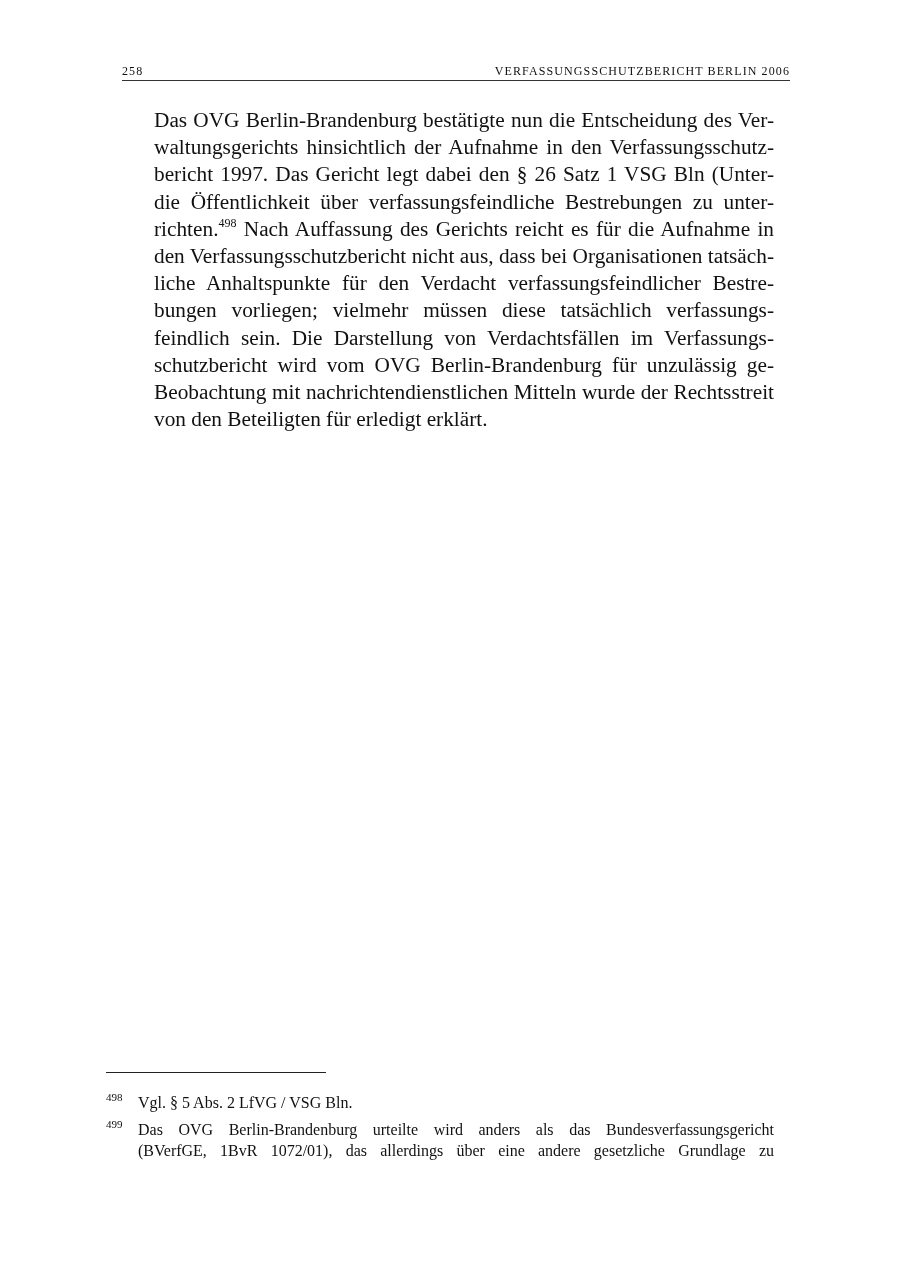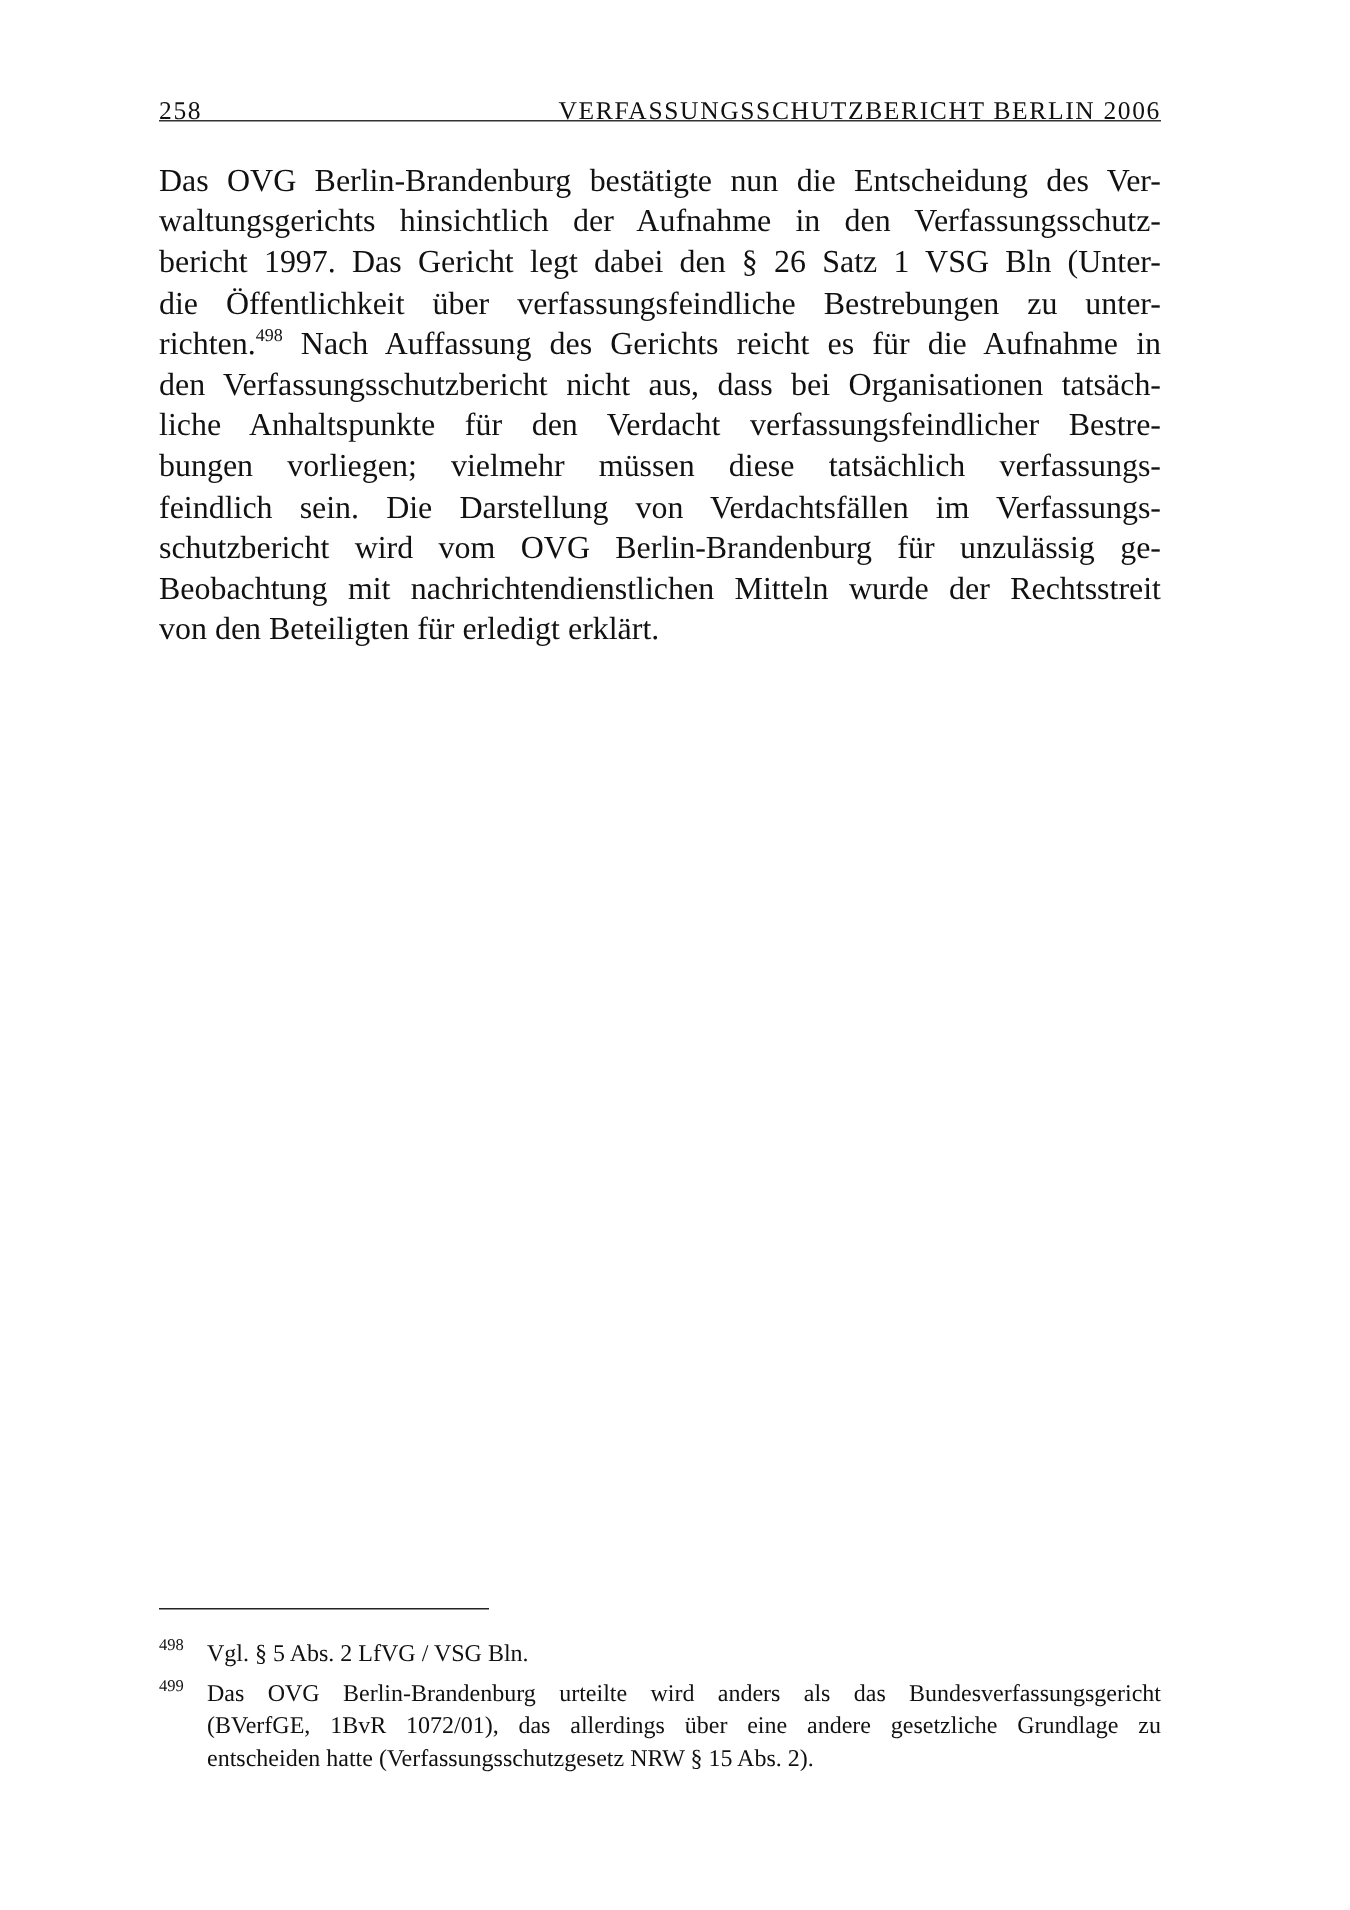--- a/index.html
+++ b/index.html
@@ -1,33 +1,33 @@
 <!DOCTYPE html>
 <html><head>
   <meta charset="utf-8">
   <style>
     html, body { margin: 0; padding: 0; background: #ffffff; }
     body {
       width: 900px; height: 1273px; position: relative; overflow: hidden;
       font-family: "Liberation Serif", "DejaVu Serif", serif; color: #111;
     }
     .header {
-      position: absolute; left: 106px; top: 62px; width: 668px; height: 18px;
+      position: absolute; left: 122px; top: 62px; width: 668px; height: 18px;
       border-bottom: 1px solid #333;
-      font-size: 17px; letter-spacing: 1.1px; text-decoration: underline;
+      font-size: 12px; letter-spacing: 1.1px; text-decoration: underline;
     }
     .header .num { position: absolute; left: 0; top: 2px; }
     .header .title { position: absolute; right: 0; top: 2px; text-align: center; }
     .body-text {
       position: absolute; left: 106px; top: 107px; width: 668px;
       font-size: 21.3px; line-height: 27.2px;
     }
     .line {
       display: block; white-space: nowrap; text-align: justify;
-      text-align-last: justify; height: 27.2px;
+      text-align-last: justify; height: 27.2px; margin-left: 48px;
     }
     .line.last { text-align-last: left; }
     sup { font-size: 12px; line-height: 0; vertical-align: 9px; }
     .fn-rule {
       position: absolute; left: 106px; top: 1072px; width: 220px;
       border-top: 1px solid #222;
     }
     .footnotes {
       position: absolute; left: 106px; top: 1092px; width: 668px;
       font-size: 16px; line-height: 21.5px;
@@ -64,15 +64,14 @@
 
 <div class="footnotes">
   <div class="fn">
     <span class="fn-num">498</span>
     <span class="fn-line last">Vgl. § 5 Abs. 2 LfVG / VSG Bln.</span>
   </div>
   <div class="fn">
     <span class="fn-num">499</span>
     <span class="fn-line">Das OVG Berlin-Brandenburg urteilte wird anders als das Bundesverfassungsgericht</span>
     <span class="fn-line">(BVerfGE, 1BvR 1072/01), das allerdings über eine andere gesetzliche Grundlage zu</span>
-    <span class="fn-line last">entscheiden hatte (Verfassungsschutzgesetz NRW § 15 Abs. 2).</span>
   </div>
 </div>
 
 </body></html>

